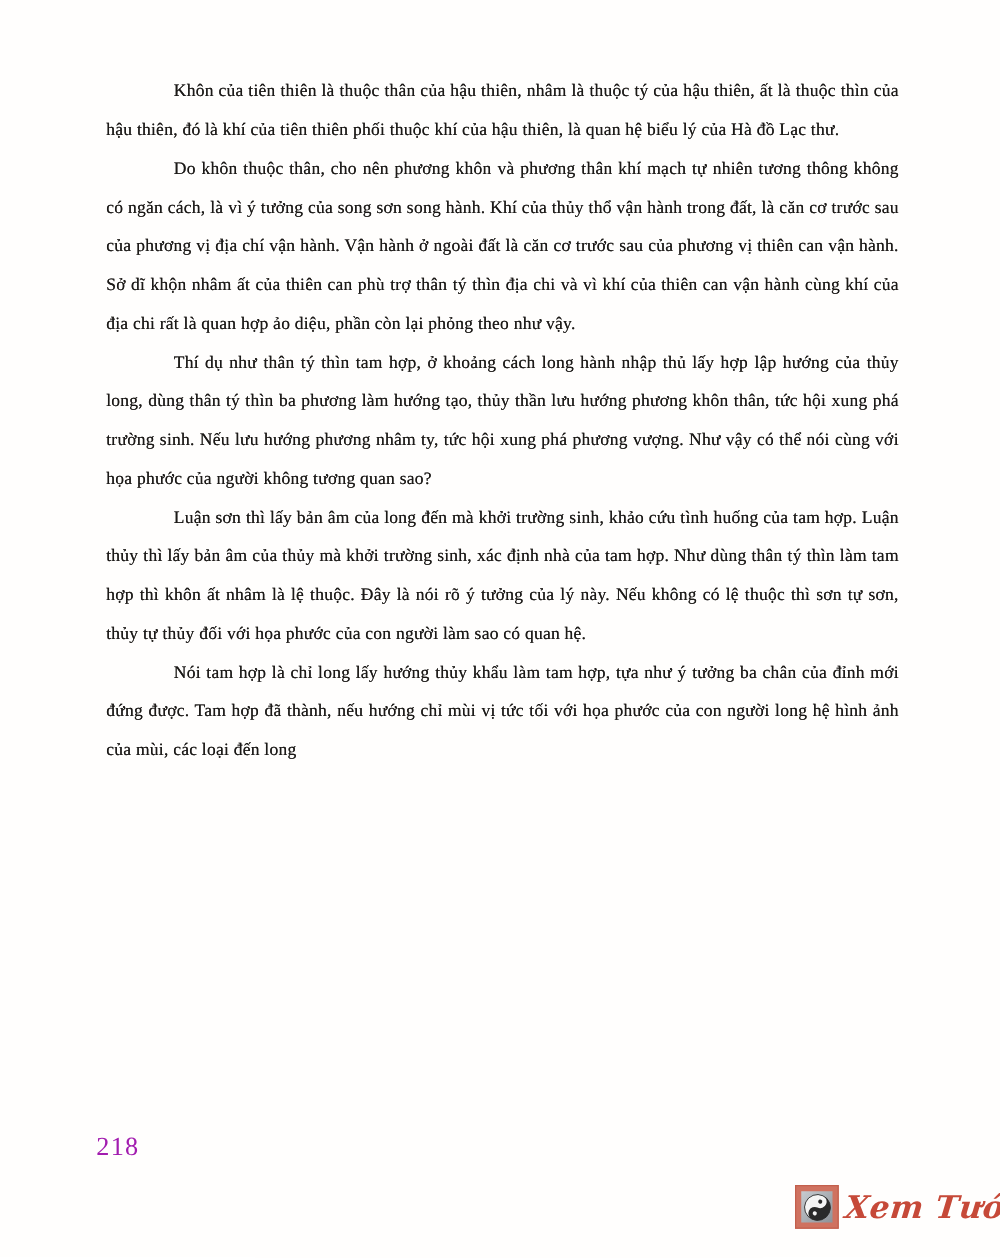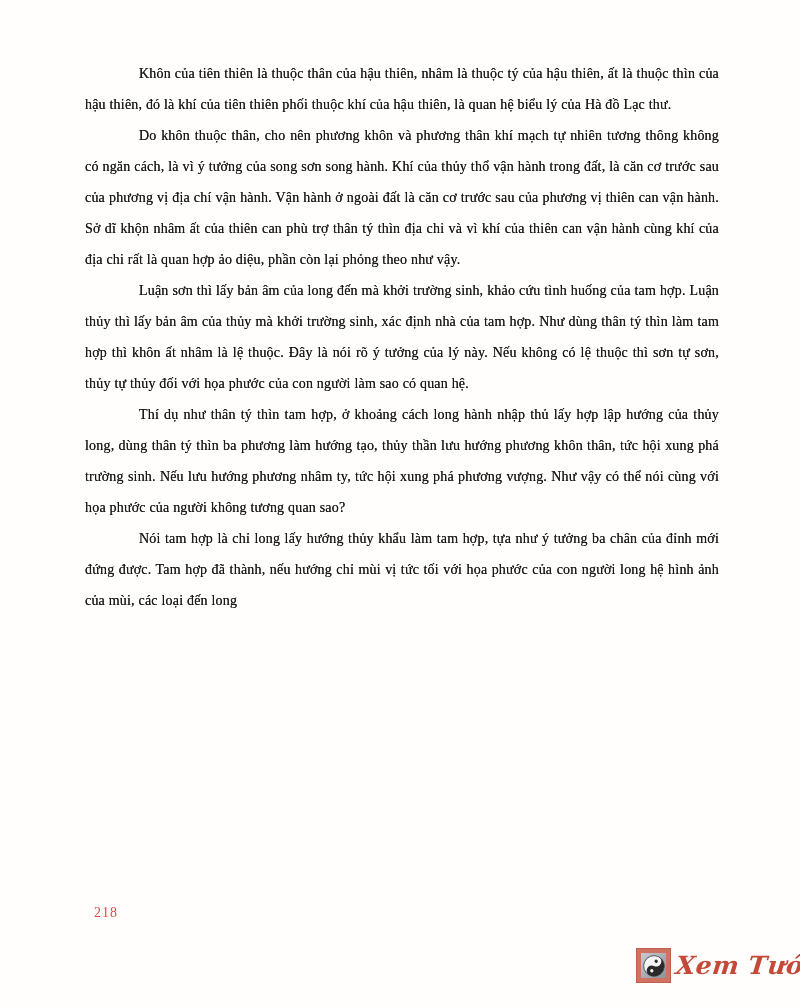--- a/index.html
+++ b/index.html
@@ -27,24 +27,24 @@
     letter-spacing: 0.2px;
   }
   .body-text p {
     margin: 0;
     text-indent: 54px;
     
     text-shadow: 0 0 0.4px rgba(20,18,16,0.85);
   }
   .page-number {
     position: absolute;
-    left: 94px;
+    left: 77px;
     top: 905px;
-    color: #ef4444;
-    font-size: 14px;
+    color: #a21caf;
+    font-size: 21px;
     letter-spacing: 1px;
   }
   .watermark {
     position: absolute;
     left: 636px;
     top: 948px;
     display: flex;
     align-items: center;
     gap: 5px;
   }
@@ -85,22 +85,22 @@
   }
 </style>
 </head>
 <body>
 
 <div class="scan-page">
 
   <div class="body-text">
     <p>Khôn của tiên thiên là thuộc thân của hậu thiên, nhâm là thuộc tý của hậu thiên, ất là thuộc thìn của hậu thiên, đó là khí của tiên thiên phối thuộc khí của hậu thiên, là quan hệ biểu lý của Hà đồ Lạc thư.</p>
     <p>Do khôn thuộc thân, cho nên phương khôn và phương thân khí mạch tự nhiên tương thông không có ngăn cách, là vì ý tưởng của song sơn song hành. Khí của thủy thổ vận hành trong đất, là căn cơ trước sau của phương vị địa chí vận hành. Vận hành ở ngoài đất là căn cơ trước sau của phương vị thiên can vận hành. Sở dĩ khộn nhâm ất của thiên can phù trợ thân tý thìn địa chi và vì khí của thiên can vận hành cùng khí của địa chi rất là quan hợp ảo diệu, phần còn lại phỏng theo như vậy.</p>
+    <p>Thí dụ như thân tý thìn tam hợp, ở khoảng cách long hành nhập thủ lấy hợp lập hướng của thủy long, dùng thân tý thìn ba phương làm hướng tạo, thủy thần lưu hướng phương khôn thân, tức hội xung phá trường sinh. Nếu lưu hướng phương nhâm ty, tức hội xung phá phương vượng. Như vậy có thể nói cùng với họa phước của người không tương quan sao?</p>
     <p>Luận sơn thì lấy bản âm của long đến mà khởi trường sinh, khảo cứu tình huống của tam hợp. Luận thủy thì lấy bản âm của thủy mà khởi trường sinh, xác định nhà của tam hợp. Như dùng thân tý thìn làm tam hợp thì khôn ất nhâm là lệ thuộc. Đây là nói rõ ý tưởng của lý này. Nếu không có lệ thuộc thì sơn tự sơn, thủy tự thủy đối với họa phước của con người làm sao có quan hệ.</p>
-    <p>Thí dụ như thân tý thìn tam hợp, ở khoảng cách long hành nhập thủ lấy hợp lập hướng của thủy long, dùng thân tý thìn ba phương làm hướng tạo, thủy thần lưu hướng phương khôn thân, tức hội xung phá trường sinh. Nếu lưu hướng phương nhâm ty, tức hội xung phá phương vượng. Như vậy có thể nói cùng với họa phước của người không tương quan sao?</p>
     <p>Nói tam hợp là chỉ long lấy hướng thủy khẩu làm tam hợp, tựa như ý tưởng ba chân của đỉnh mới đứng được. Tam hợp đã thành, nếu hướng chỉ mùi vị tức tối với họa phước của con người long hệ hình ảnh của mùi, các loại đến long</p>
   </div>
 
   <div class="page-number">218</div>
 
   <div class="watermark">
     <div class="wm-logo">
       <div class="wm-logo-inner">
         <svg viewBox="0 0 100 100" xmlns="http://www.w3.org/2000/svg">
           <circle cx="50" cy="50" r="47" fill="#f5f5f5" stroke="#2a2a2a" stroke-width="3"></circle>

